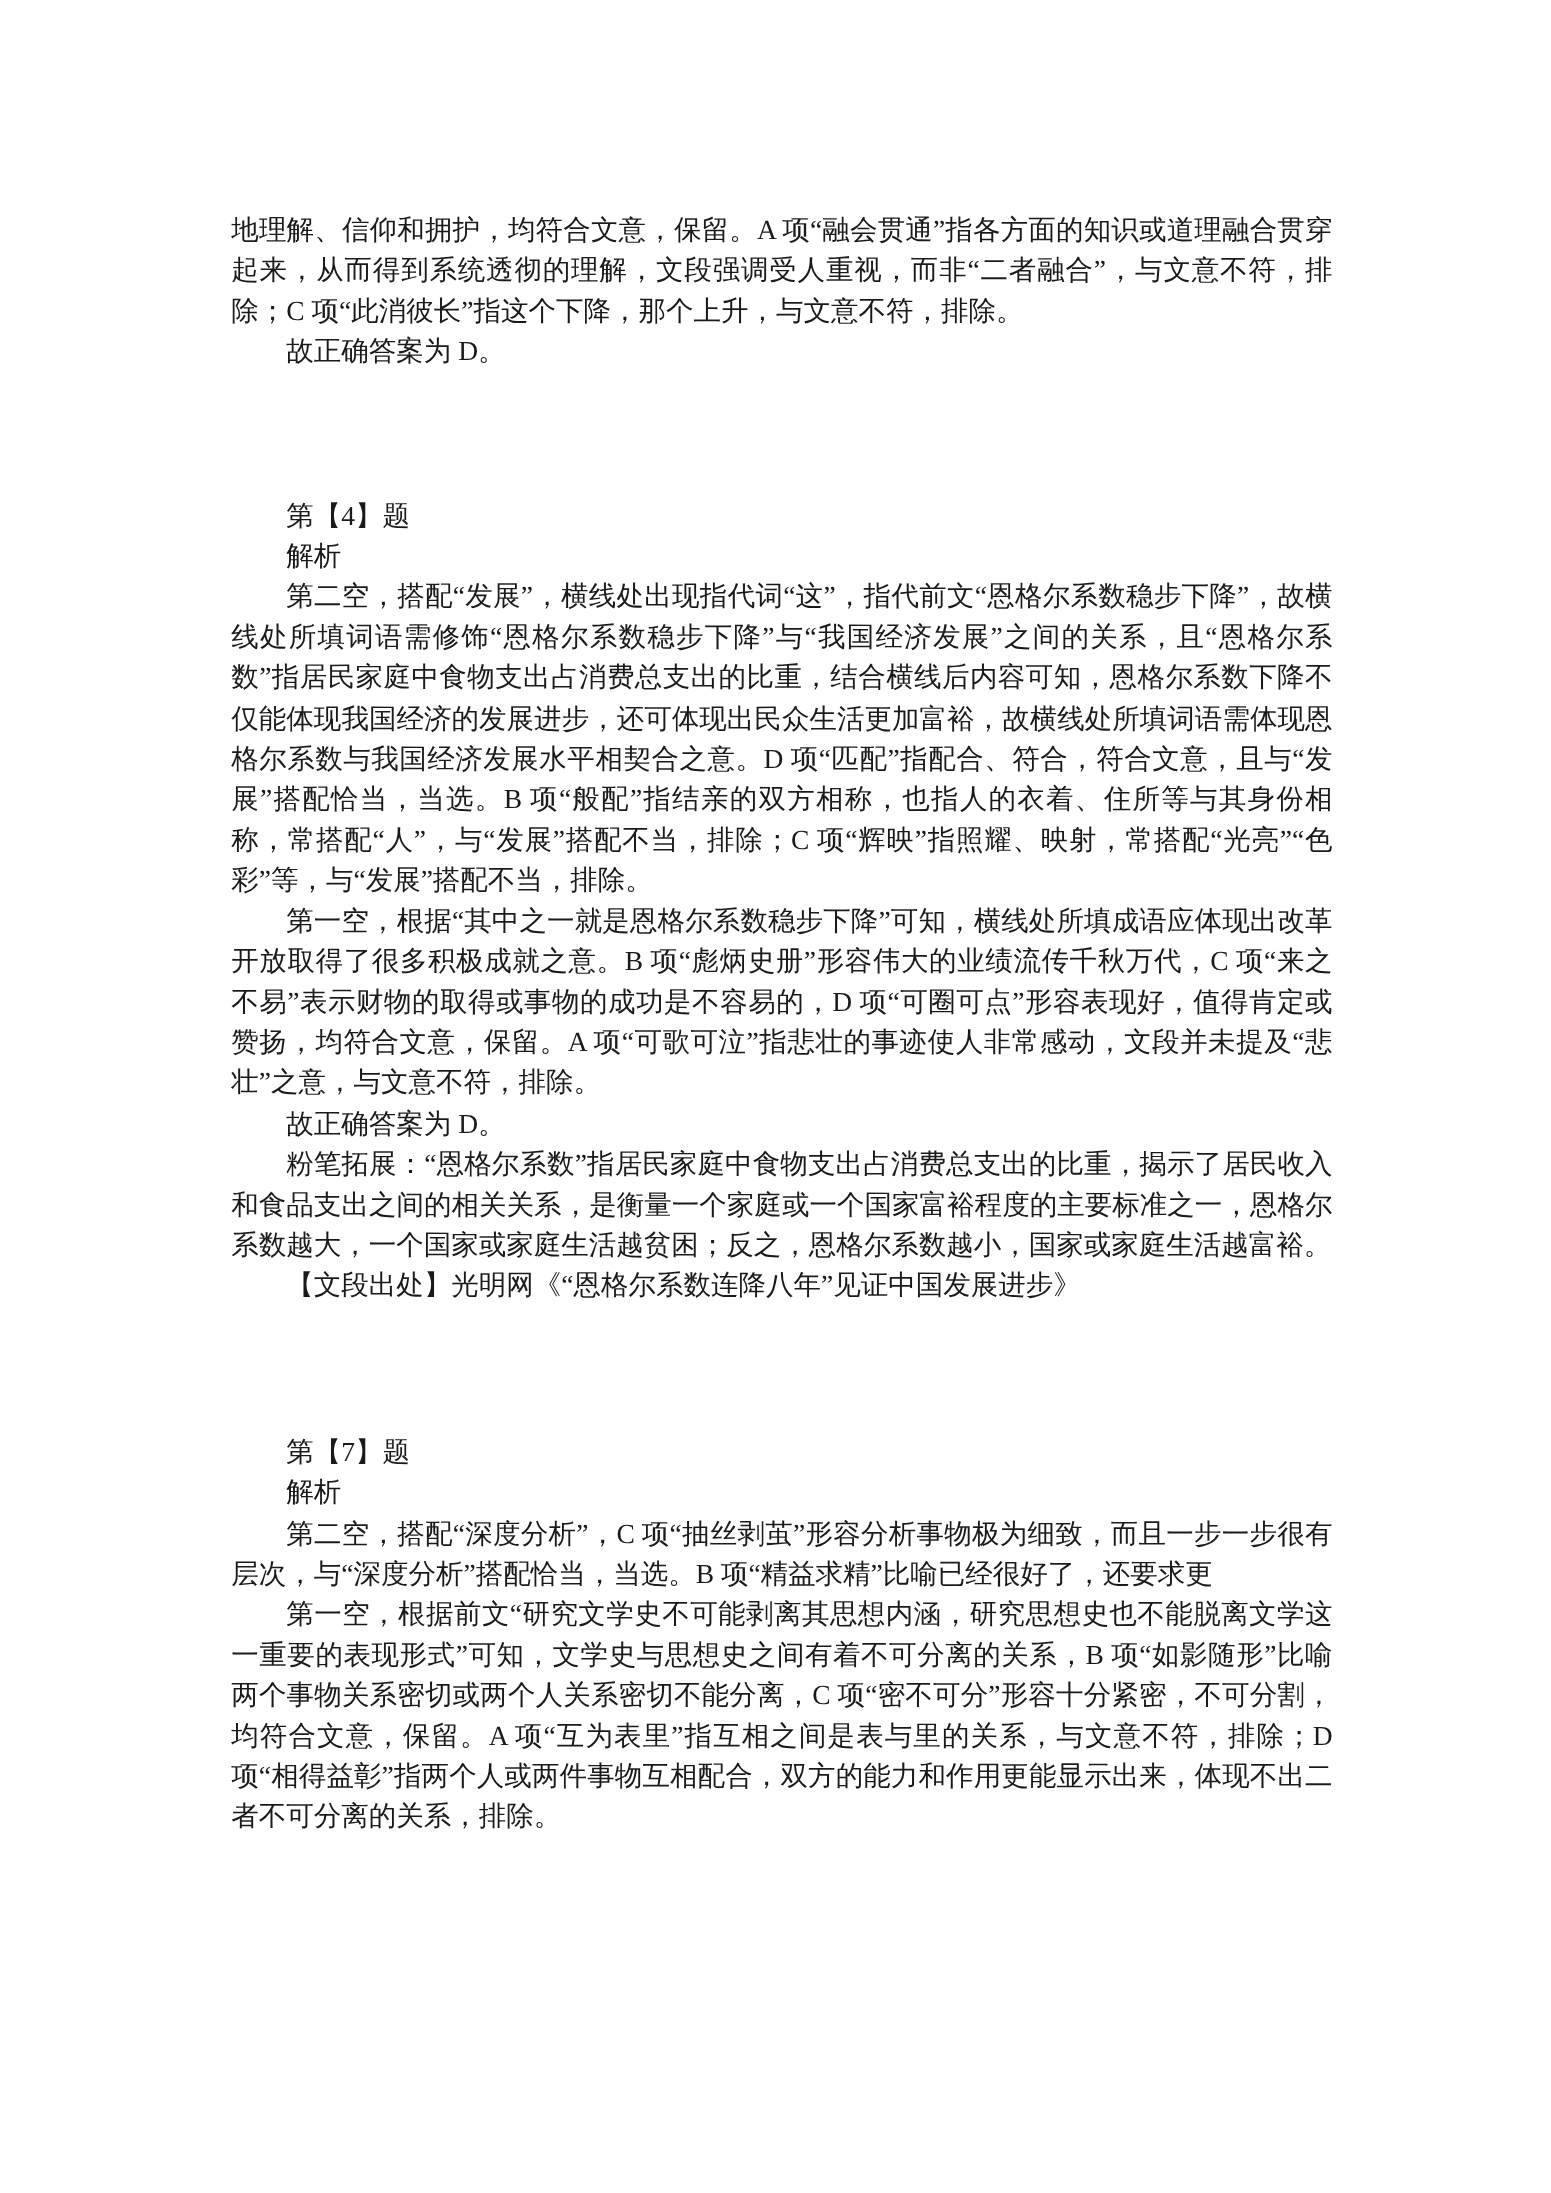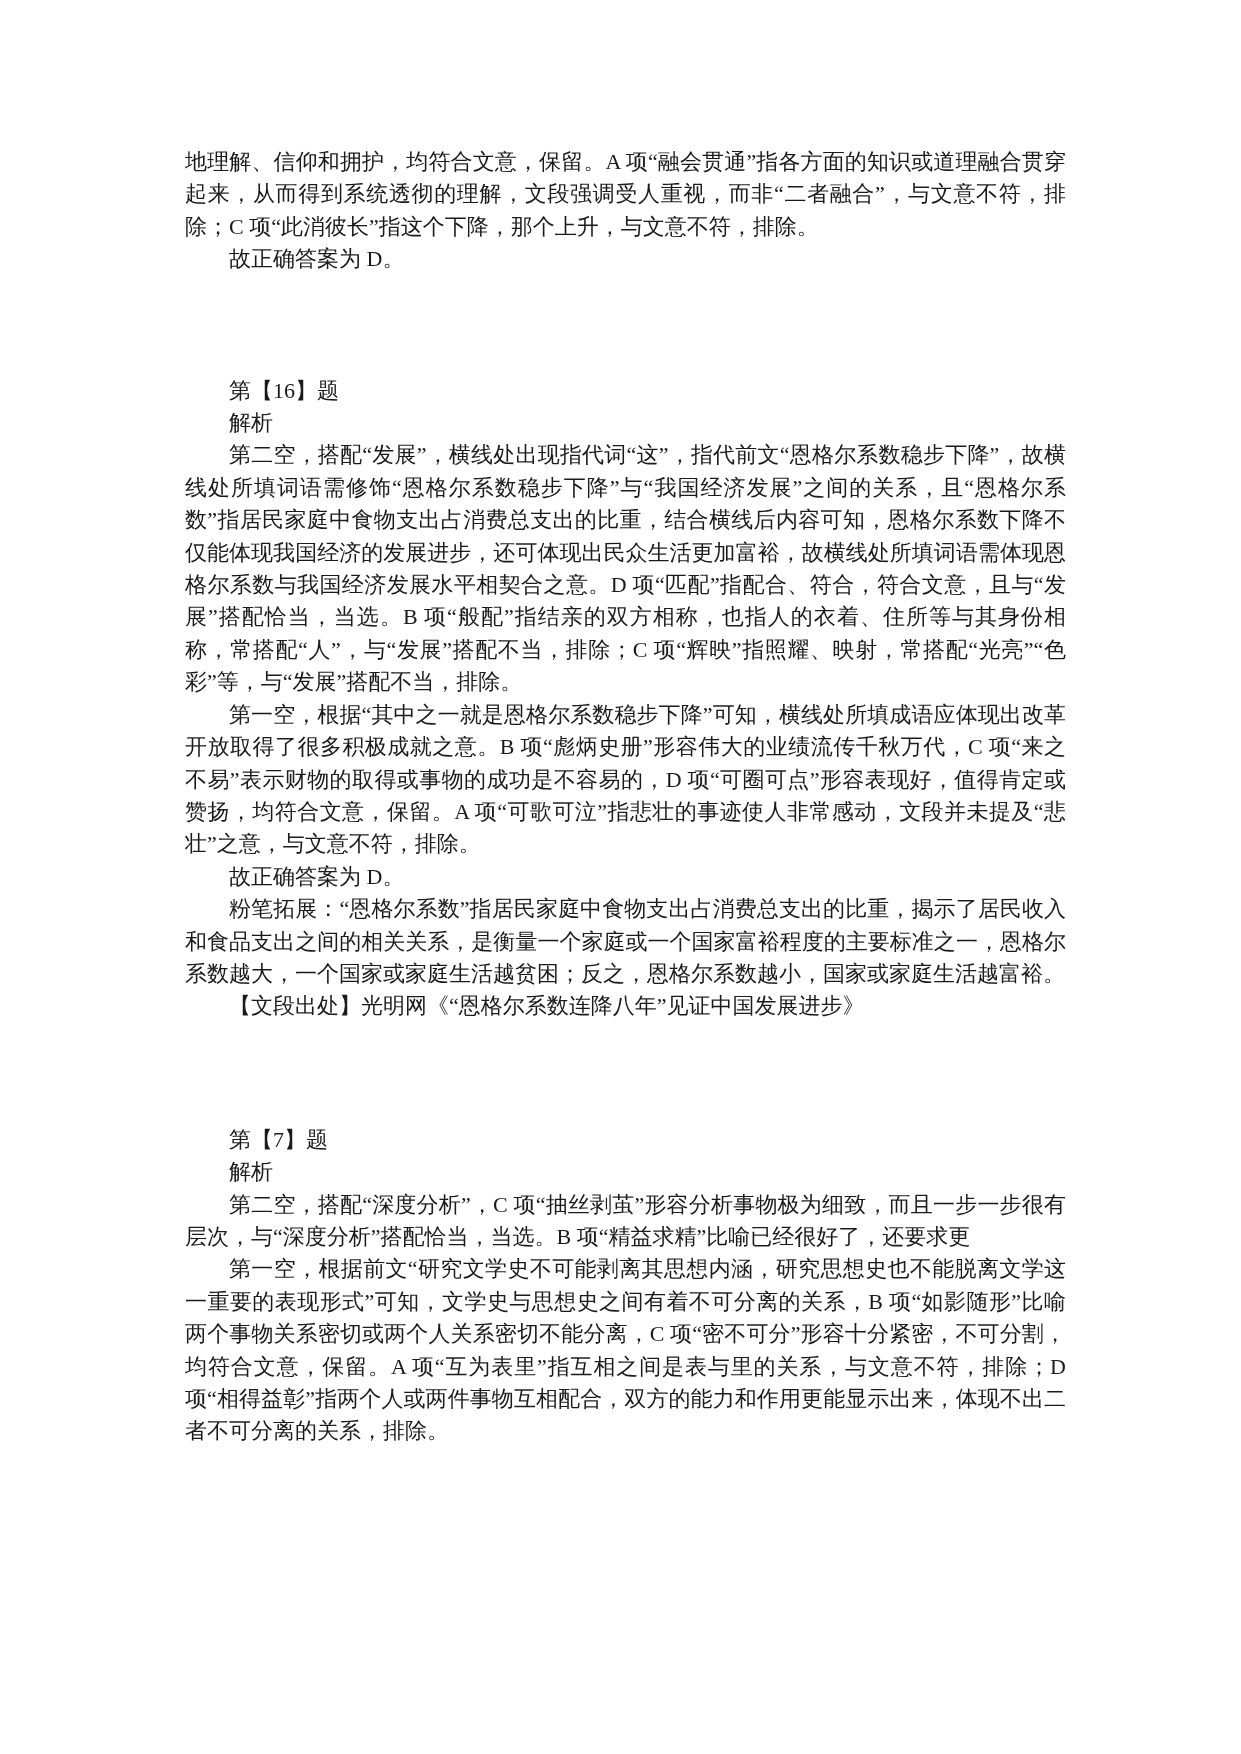--- a/index.html
+++ b/index.html
@@ -11,21 +11,21 @@
     position: relative;
     width: 1241px;
     height: 1754px;
     background: #ffffff;
     overflow: hidden;
     font-family: "Liberation Serif", "DejaVu Serif", serif;
   }
   .text-column {
     position: absolute;
     left: 185px;
-    top: 146px;
+    top: 168px;
     width: 881px;
     color: #1a1a1a;
     font-size: 22px;
     line-height: 32.4px;
     text-align: justify;
     letter-spacing: 0;
   }
   .para {
     margin: 0;
     padding: 0;
@@ -40,21 +40,21 @@
 <body>
 
 <div class="page">
   <div class="text-column">
 
     <p class="para">地理解、信仰和拥护，均符合文意，保留。A 项“融会贯通”指各方面的知识或道理融合贯穿起来，从而得到系统透彻的理解，文段强调受人重视，而非“二者融合”，与文意不符，排除；C 项“此消彼长”指这个下降，那个上升，与文意不符，排除。</p>
     <p class="para indent">故正确答案为 D。</p>
 
     <div class="section-gap-1"></div>
 
-    <p class="para indent">第【16】题</p>
+    <p class="para indent">第【4】题</p>
     <p class="para indent">解析</p>
     <p class="para indent">第二空，搭配“发展”，横线处出现指代词“这”，指代前文“恩格尔系数稳步下降”，故横线处所填词语需修饰“恩格尔系数稳步下降”与“我国经济发展”之间的关系，且“恩格尔系数”指居民家庭中食物支出占消费总支出的比重，结合横线后内容可知，恩格尔系数下降不仅能体现我国经济的发展进步，还可体现出民众生活更加富裕，故横线处所填词语需体现恩格尔系数与我国经济发展水平相契合之意。D 项“匹配”指配合、符合，符合文意，且与“发展”搭配恰当，当选。B 项“般配”指结亲的双方相称，也指人的衣着、住所等与其身份相称，常搭配“人”，与“发展”搭配不当，排除；C 项“辉映”指照耀、映射，常搭配“光亮”“色彩”等，与“发展”搭配不当，排除。</p>
     <p class="para indent">第一空，根据“其中之一就是恩格尔系数稳步下降”可知，横线处所填成语应体现出改革开放取得了很多积极成就之意。B 项“彪炳史册”形容伟大的业绩流传千秋万代，C 项“来之不易”表示财物的取得或事物的成功是不容易的，D 项“可圈可点”形容表现好，值得肯定或赞扬，均符合文意，保留。A 项“可歌可泣”指悲壮的事迹使人非常感动，文段并未提及“悲壮”之意，与文意不符，排除。</p>
     <p class="para indent">故正确答案为 D。</p>
     <p class="para indent">粉笔拓展：“恩格尔系数”指居民家庭中食物支出占消费总支出的比重，揭示了居民收入和食品支出之间的相关关系，是衡量一个家庭或一个国家富裕程度的主要标准之一，恩格尔系数越大，一个国家或家庭生活越贫困；反之，恩格尔系数越小，国家或家庭生活越富裕。</p>
     <p class="para indent">【文段出处】光明网《“恩格尔系数连降八年”见证中国发展进步》</p>
 
     <div class="section-gap-2"></div>
 
     <p class="para indent">第【7】题</p>

